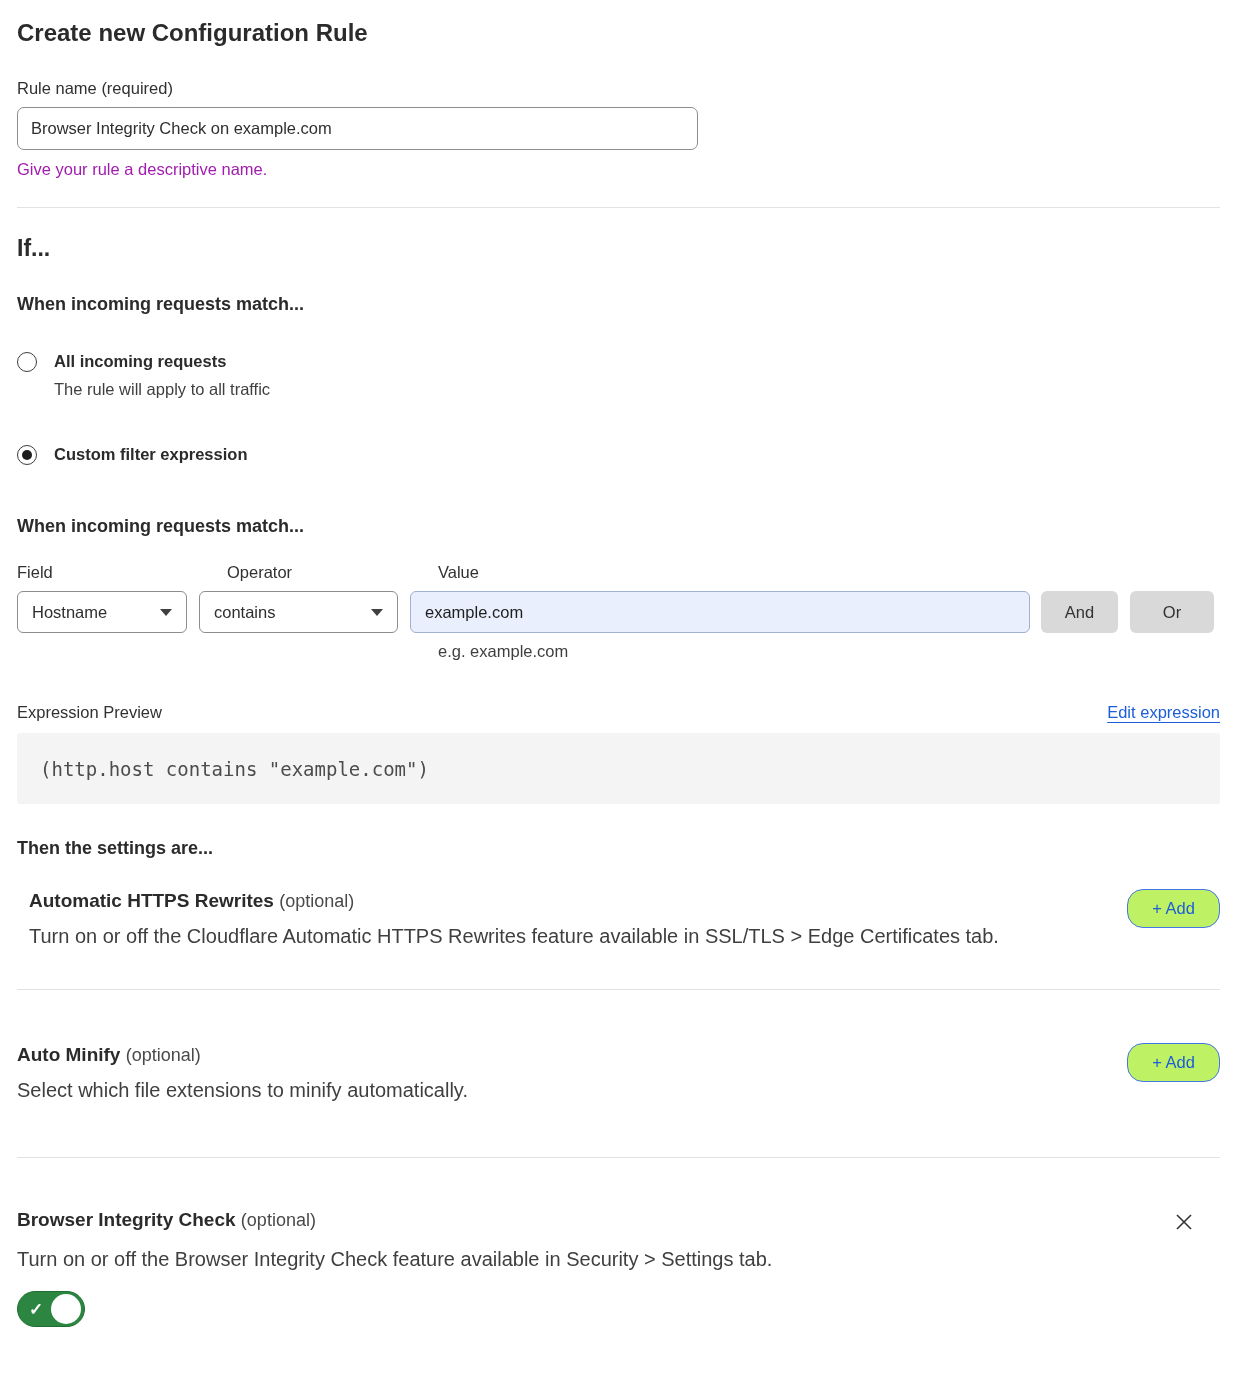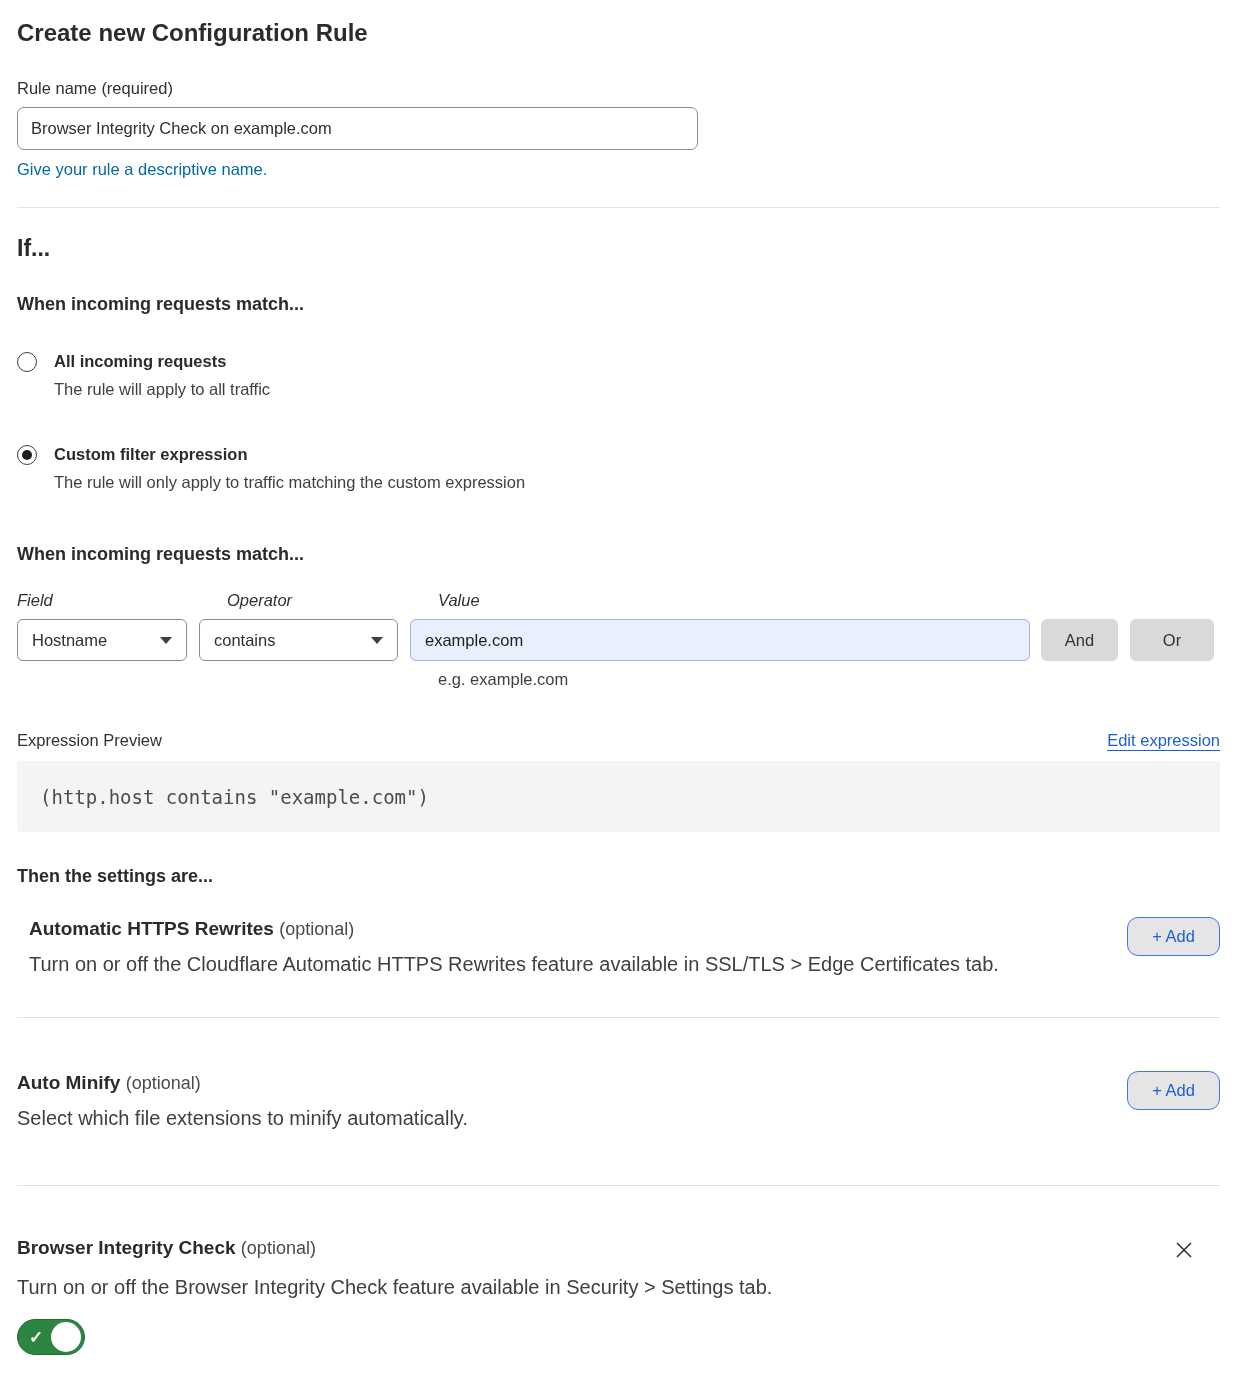--- a/index.html
+++ b/index.html
@@ -31,21 +31,21 @@
     height: 43px;
     border: 1px solid #8d8d8d;
     border-radius: 7px;
     padding: 0 13px;
     font-family: "Liberation Sans", sans-serif;
     font-size: 16.5px;
     color: #2f2f2f;
     background: #fff;
     outline: none;
   }
-  .help-text { margin-top: 9px; font-size: 16.5px; color: #0369a1; line-height: 20px; }
+  .help-text { margin-top: 9px; font-size: 16.5px; color: #a21caf; line-height: 20px; }
 
   .divider {
     border: none;
     border-top: 1px solid #e2e2e2;
     margin: 28px 0 0;
   }
 
   
   .if-heading { margin: 26px 0 0; font-size: 23px; font-weight: 700; line-height: 28px; color: #2b2b2b; }
   .sub-heading { margin: 31px 0 0; font-size: 18px; font-weight: 700; line-height: 22px; color: #2b2b2b; }
@@ -67,21 +67,21 @@
     left: 3.5px; top: 3.5px;
     width: 10px; height: 10px;
     background: #1d1d1d;
     border-radius: 50%;
   }
   .radio-label { font-size: 16.5px; font-weight: 700; line-height: 21px; color: #2b2b2b; }
   .radio-desc { margin-top: 7px; font-size: 16.5px; color: #3f3f3f; line-height: 21px; }
 
   
   .builder-heading { margin-top: 50px; }
-  .builder-labels { display: flex; margin-top: 26px; font-size: 16.5px; color: #313131; font-style: italic; }
+  .builder-labels { display: flex; margin-top: 26px; font-size: 16.5px; color: #313131; }
   .col-field { width: 210px; }
   .col-operator { width: 211px; }
 
   .builder-row { display: flex; margin-top: 9px; height: 42px; }
   .select-box {
     width: 170px;
     border: 1px solid #8d8d8d;
     border-radius: 6px;
     background: #fff;
     display: flex;
@@ -154,23 +154,23 @@
   .then-heading { margin-top: 33px; }
 
   .setting-row { display: flex; justify-content: space-between; align-items: flex-start; }
   .setting-row.first { margin-top: 30px; margin-left: 12px; }
   .setting-title-line { font-size: 19px; font-weight: 700; color: #2b2b2b; line-height: 24px; }
   .optional-tag { font-weight: 400; font-size: 18px; color: #4a4a4a; }
   .setting-desc { margin-top: 13px; font-size: 20px; color: #3f3f3f; line-height: 21px; }
   .btn-add {
     width: 93px;
     height: 39px;
-    background: #e5e5e5;
+    background: #bef264;
     border: 1px solid #4377e6;
-    border-radius: 11px;
+    border-radius: 16px;
     color: #1d5dd8;
     font-family: "Liberation Sans", sans-serif;
     font-size: 16.5px;
     cursor: pointer;
     flex-shrink: 0;
   }
   .divider-setting-1 { margin-top: 42px; }
   .divider-setting-2 { margin-top: 56px; }
   .setting-block-2 { margin-top: 53px; }
   .setting-block-3 { margin-top: 50px; }
@@ -239,21 +239,20 @@
     <div>
       <div class="radio-label">All incoming requests</div>
       <div class="radio-desc">The rule will apply to all traffic</div>
     </div>
   </div>
 
   <div class="radio-row second selected">
     <span class="radio-circle"></span>
     <div>
       <div class="radio-label">Custom filter expression</div>
-      <div class="radio-desc">The rule will only apply to traffic matching the custom expression</div>
     </div>
   </div>
 
   <h3 class="sub-heading builder-heading">When incoming requests match...</h3>
 
   <div class="builder-labels">
     <div class="col-field">Field</div>
     <div class="col-operator">Operator</div>
     <div class="col-value">Value</div>
   </div>

